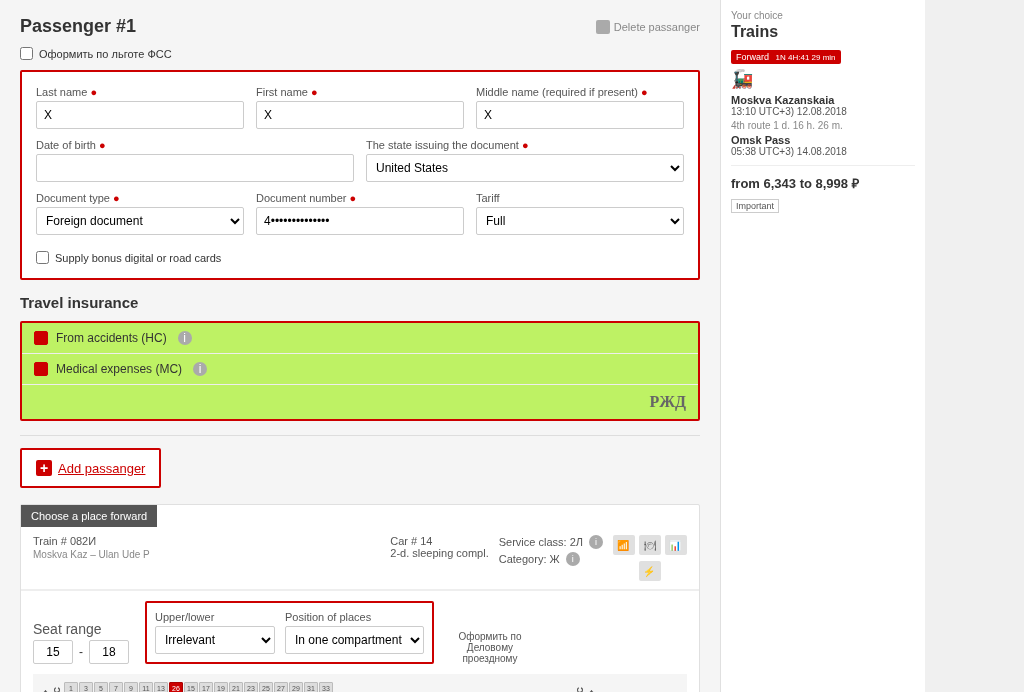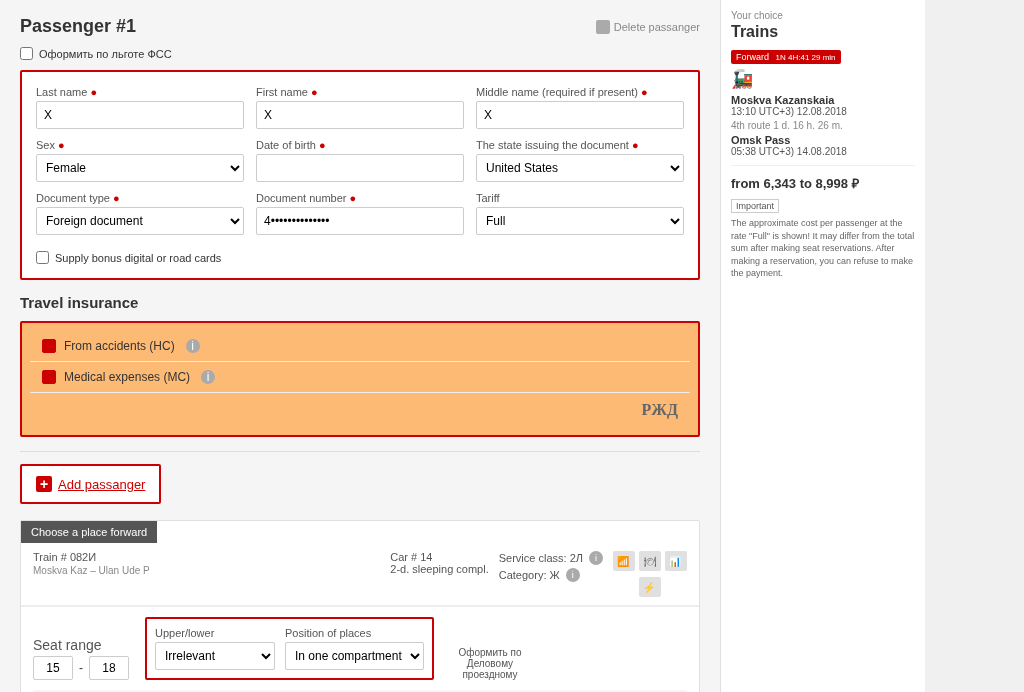--- a/index.html
+++ b/index.html
@@ -28,21 +28,21 @@
     .form-group label { font-size: 11px; color: #555; margin-bottom: 3px; }
     .form-group label .required { color: #cc0000; }
     .form-group input[type=text] { border: 1px solid #ccc; padding: 5px 7px; font-size: 12px; border-radius: 2px; height: 28px; }
     .form-group select { border: 1px solid #ccc; padding: 4px 5px; font-size: 12px; border-radius: 2px; height: 28px; background: #fff; appearance: auto; }
 
     .supply-row { display: flex; align-items: center; gap: 6px; font-size: 11px; margin-top: 16px; }
 
     
     .section-title { font-size: 15px; font-weight: bold; color: #333; margin-bottom: 10px; }
 
-    .insurance-box { border: 2px solid #cc0000; padding: 8px; background: #fdba74; margin-bottom: 14px; border-radius: 2px; overflow: hidden; }
+    .insurance-box { border: 2px solid #cc0000; padding: 0; background: #bef264; margin-bottom: 14px; border-radius: 2px; overflow: hidden; }
     .insurance-item { display: flex; align-items: center; gap: 8px; padding: 8px 12px; border-bottom: 1px solid #eee; }
     .insurance-item:last-child { border-bottom: none; }
     .insurance-item .cb-icon { width: 14px; height: 14px; border: 1px solid #cc0000; background: #cc0000; display: inline-block; border-radius: 2px; flex-shrink: 0; }
     .insurance-item span { font-size: 12px; }
     .info-icon { width: 14px; height: 14px; border-radius: 50%; background: #aaa; color: #fff; font-size: 9px; display: inline-flex; align-items: center; justify-content: center; cursor: pointer; margin-left: 3px; }
 
     .insurance-footer { display: flex; justify-content: flex-end; padding: 8px 12px; }
     .rzd-logo { font-size: 16px; font-weight: bold; color: #666; font-family: serif; }
 
     
@@ -141,29 +141,20 @@
         </div>
         <div class="form-group">
           <label>
             <span>Middle name (required if present)</span> <span class="required">●</span>
           </label>
           <input type="text" value="X" style="">
         </div>
       </div>
 
       <div class="form-row">
-        <div class="form-group">
-          <label>
-            <span>Sex</span> <span class="required">●</span>
-          </label>
-          <select>
-            <option>Female</option>
-            <option>Male</option>
-          </select>
-        </div>
         <div class="form-group">
           <label>
             <span>Date of birth</span> <span class="required">●</span>
           </label>
           <input type="text" style="">
         </div>
         <div class="form-group">
           <label>
             <span>The state issuing the document</span> <span class="required">●</span>
           </label>
@@ -377,15 +368,14 @@
       <div class="sidebar-station">Moskva Kazanskaia</div>
       <div class="sidebar-time">13:10 UTC+3) 12.08.2018</div>
       <div class="sidebar-duration">4th route  1 d. 16 h. 26 m.</div>
       <div class="sidebar-station">Omsk Pass</div>
       <div class="sidebar-time">05:38 UTC+3) 14.08.2018</div>
     </div>
 
     <div class="sidebar-price">from 6,343 to 8,998 ₽</div>
 
     <div class="important-badge">Important</div>
-    <div class="sidebar-note">The approximate cost per passenger at the rate "Full" is shown! It may differ from the total sum after making seat reservations. After making a reservation, you can refuse to make the payment.</div>
   </div>
 </div>
 
 </body></html>

